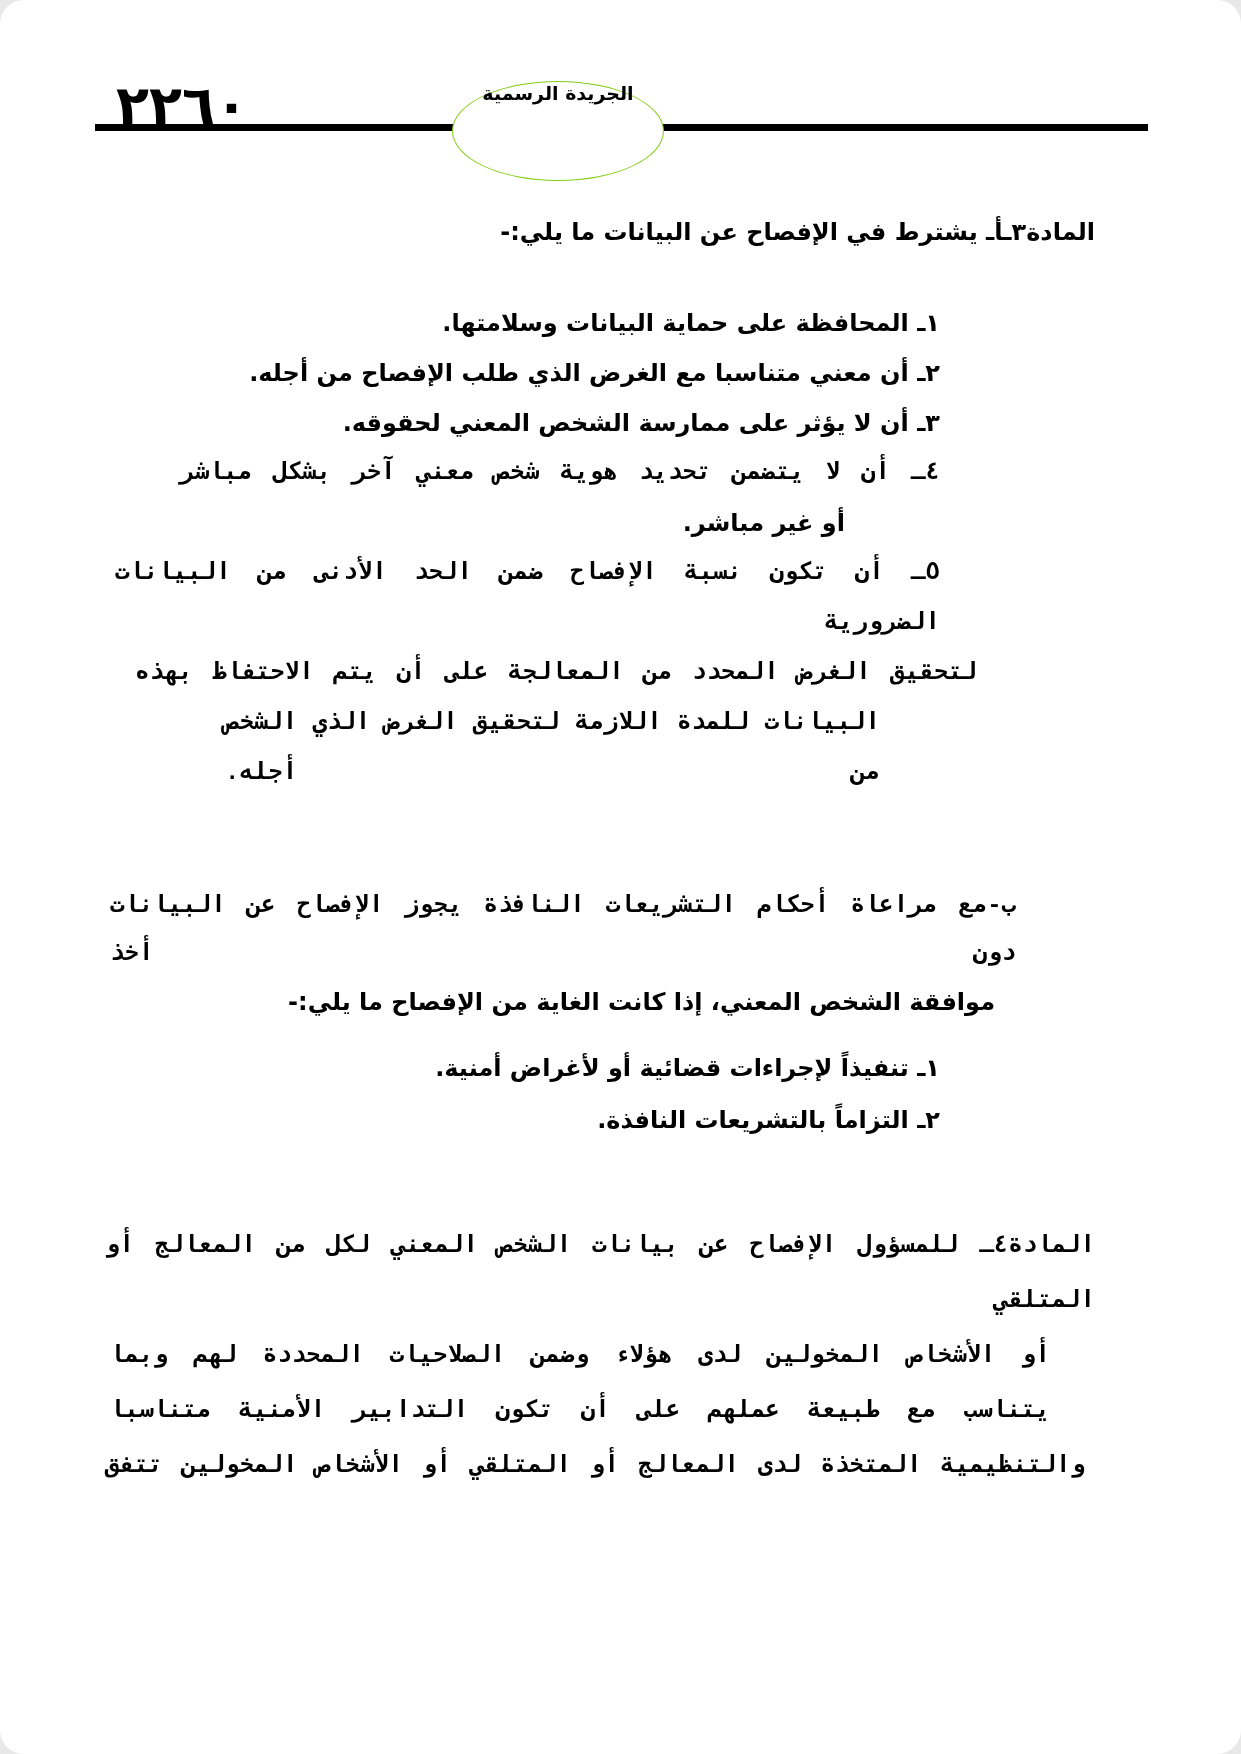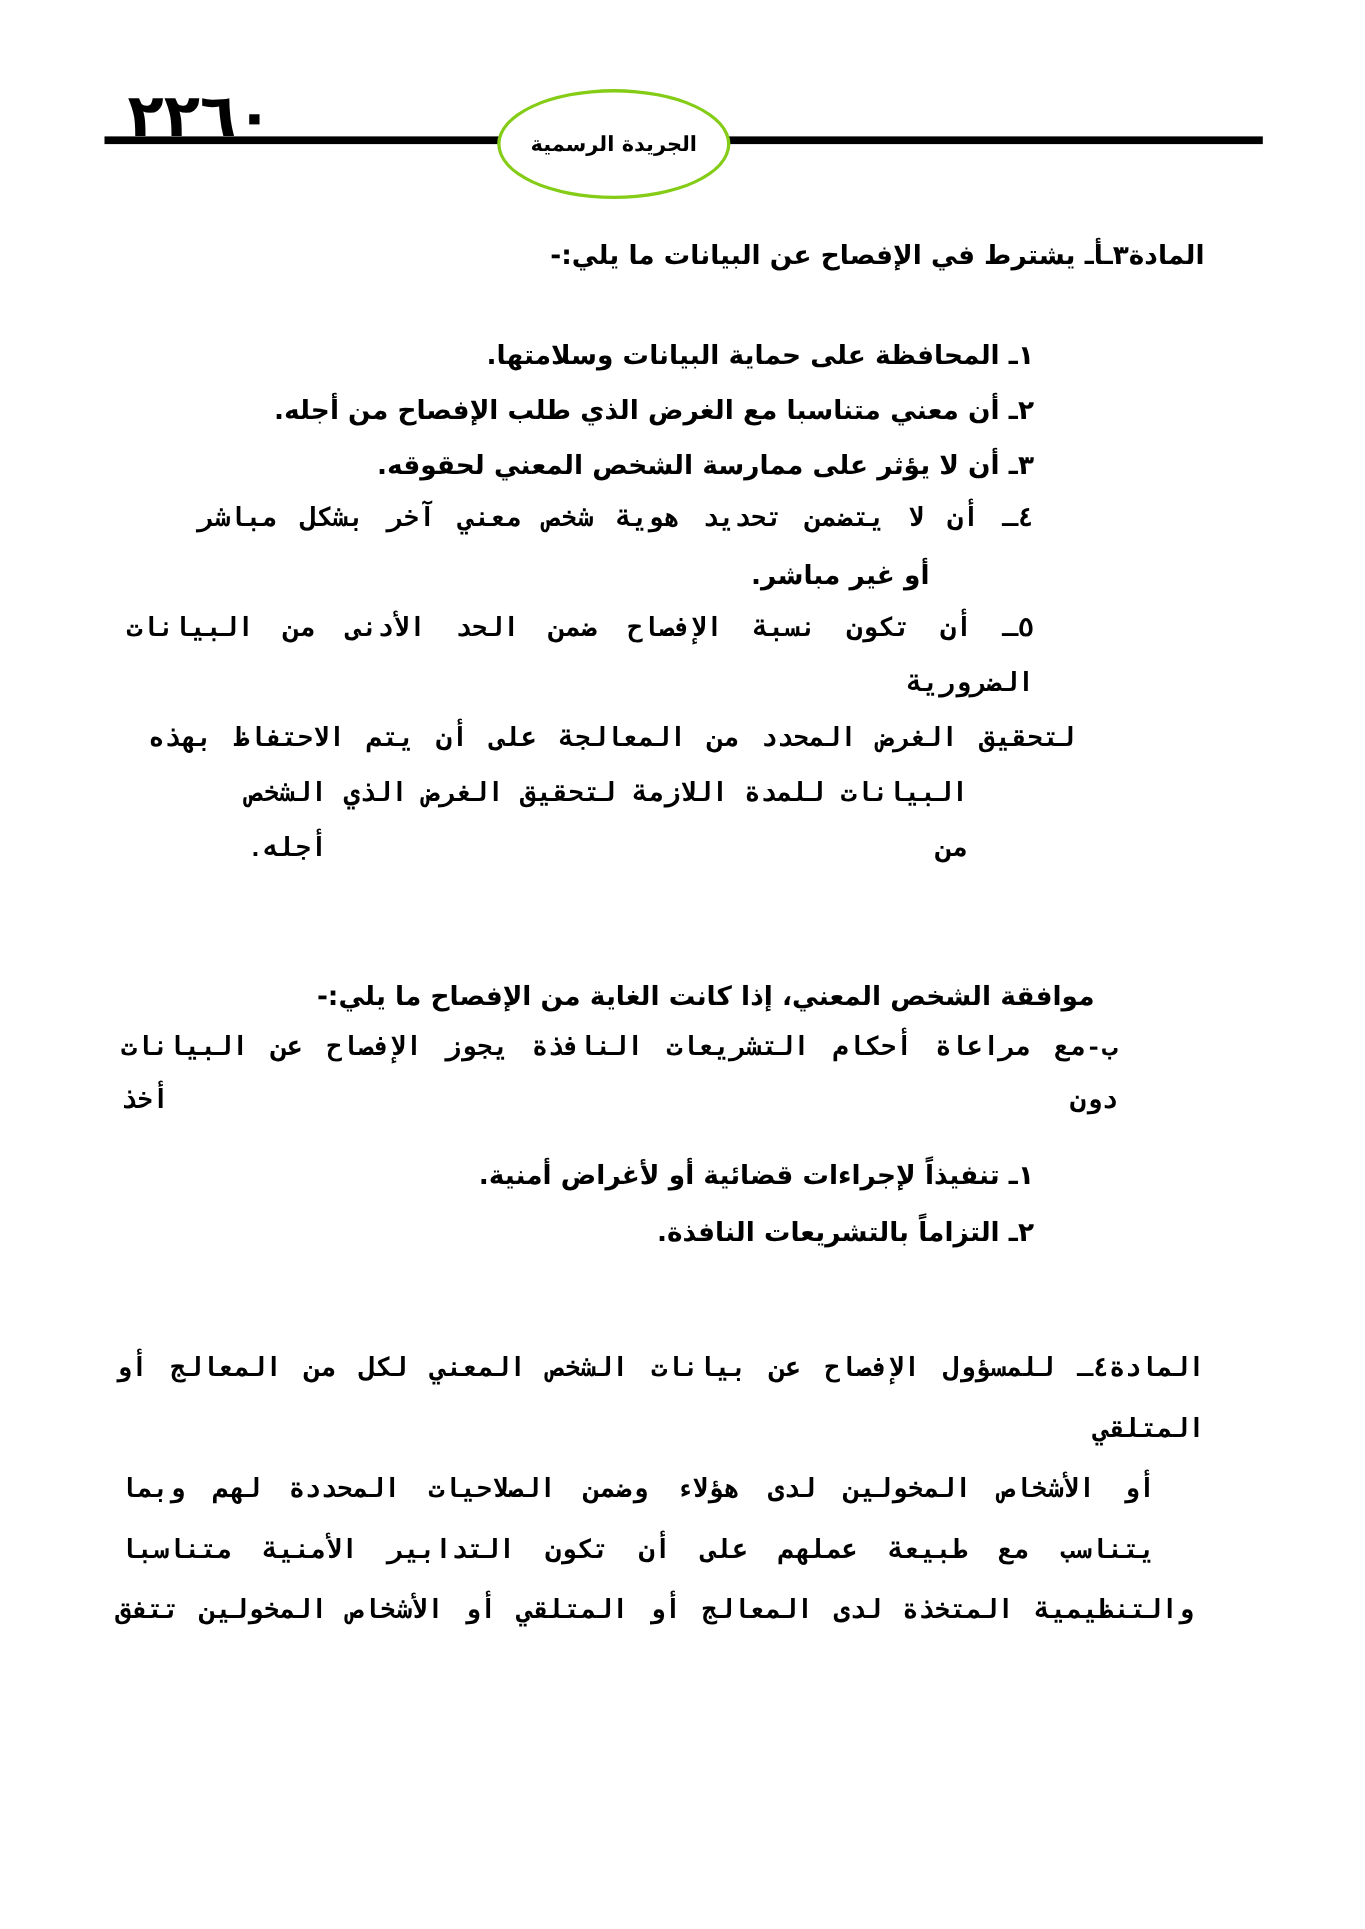--- a/index.html
+++ b/index.html
@@ -5,36 +5,37 @@
   html,body{margin:0;padding:0;background:#e8e8e8;}
   .page{
     position:relative;
     width:1241px;height:1754px;
     background:#ffffff;
     margin:0 auto;
     font-family:"DejaVu Sans",sans-serif;
     font-weight:bold;
     color:#000;
     overflow:hidden;
+    border-radius:24px;
   }
   
   .page-number{
     position:absolute;top:76px;left:116px;
     font-size:54px;line-height:60px;
     letter-spacing:2px;
   }
   .header-rule{
     position:absolute;top:124px;left:95px;
     width:1053px;height:7px;background:#000;
   }
   .gazette-badge{
     position:absolute;top:81px;left:452px;
     width:212px;height:100px;
-    background:#fff;border:3px solid #84cc16;border-radius:50%;
-    display:flex;align-items:center;justify-content:center;
+    background:#fff;border:1px solid #84cc16;border-radius:50%;
+    display:flex;align-items:flex-start;justify-content:center;
     box-sizing:border-box;
   }
   .gazette-badge span{font-size:19px;}
   
   .doc-body{
     position:absolute;top:205px;right:146px;width:990px;
   }
   .l{
     font-size:24px;line-height:50px;
     text-align:right;
@@ -88,22 +89,22 @@
       <div class="l ind">٢ـ أن معني متناسبا مع الغرض الذي طلب الإفصاح من أجله.</div>
       <div class="l ind">٣ـ أن لا يؤثر على ممارسة الشخص المعني لحقوقه.</div>
       <div class="l stretch i4l1">٤ـ أن لا يتضمن تحديد هوية شخص معني آخر بشكل مباشر</div>
       <div class="l i4l2">أو غير مباشر.</div>
       <div class="l stretch i5l1">٥ـ أن تكون نسبة الإفصاح ضمن الحد الأدنى من البيانات الضرورية</div>
       <div class="l stretch i5l2">لتحقيق الغرض المحدد من المعالجة على أن يتم الاحتفاظ بهذه</div>
       <div class="l stretch i5l3">البيانات للمدة اللازمة لتحقيق الغرض الذي الشخص من أجله.</div>
     </div>
 
     <div class="secb">
+      <div class="l stretch bl1">ب-مع مراعاة أحكام التشريعات النافذة يجوز الإفصاح عن البيانات دون أخذ</div>
       <div class="l bl2">موافقة الشخص المعني، إذا كانت الغاية من الإفصاح ما يلي:-</div>
-      <div class="l stretch bl1">ب-مع مراعاة أحكام التشريعات النافذة يجوز الإفصاح عن البيانات دون أخذ</div>
       <div class="listb">
         <div class="l ind">١ـ تنفيذاً لإجراءات قضائية أو لأغراض أمنية.</div>
         <div class="l ind">٢ـ التزاماً بالتشريعات النافذة.</div>
       </div>
     </div>
 
     <div class="art4">
       <div class="l stretch">المادة٤ـ للمسؤول الإفصاح عن بيانات الشخص المعني لكل من المعالج أو المتلقي</div>
       <div class="l stretch a4l2">أو الأشخاص المخولين لدى هؤلاء وضمن الصلاحيات المحددة لهم وبما</div>
       <div class="l stretch a4l3">يتناسب مع طبيعة عملهم على أن تكون التدابير الأمنية متناسبا</div>

